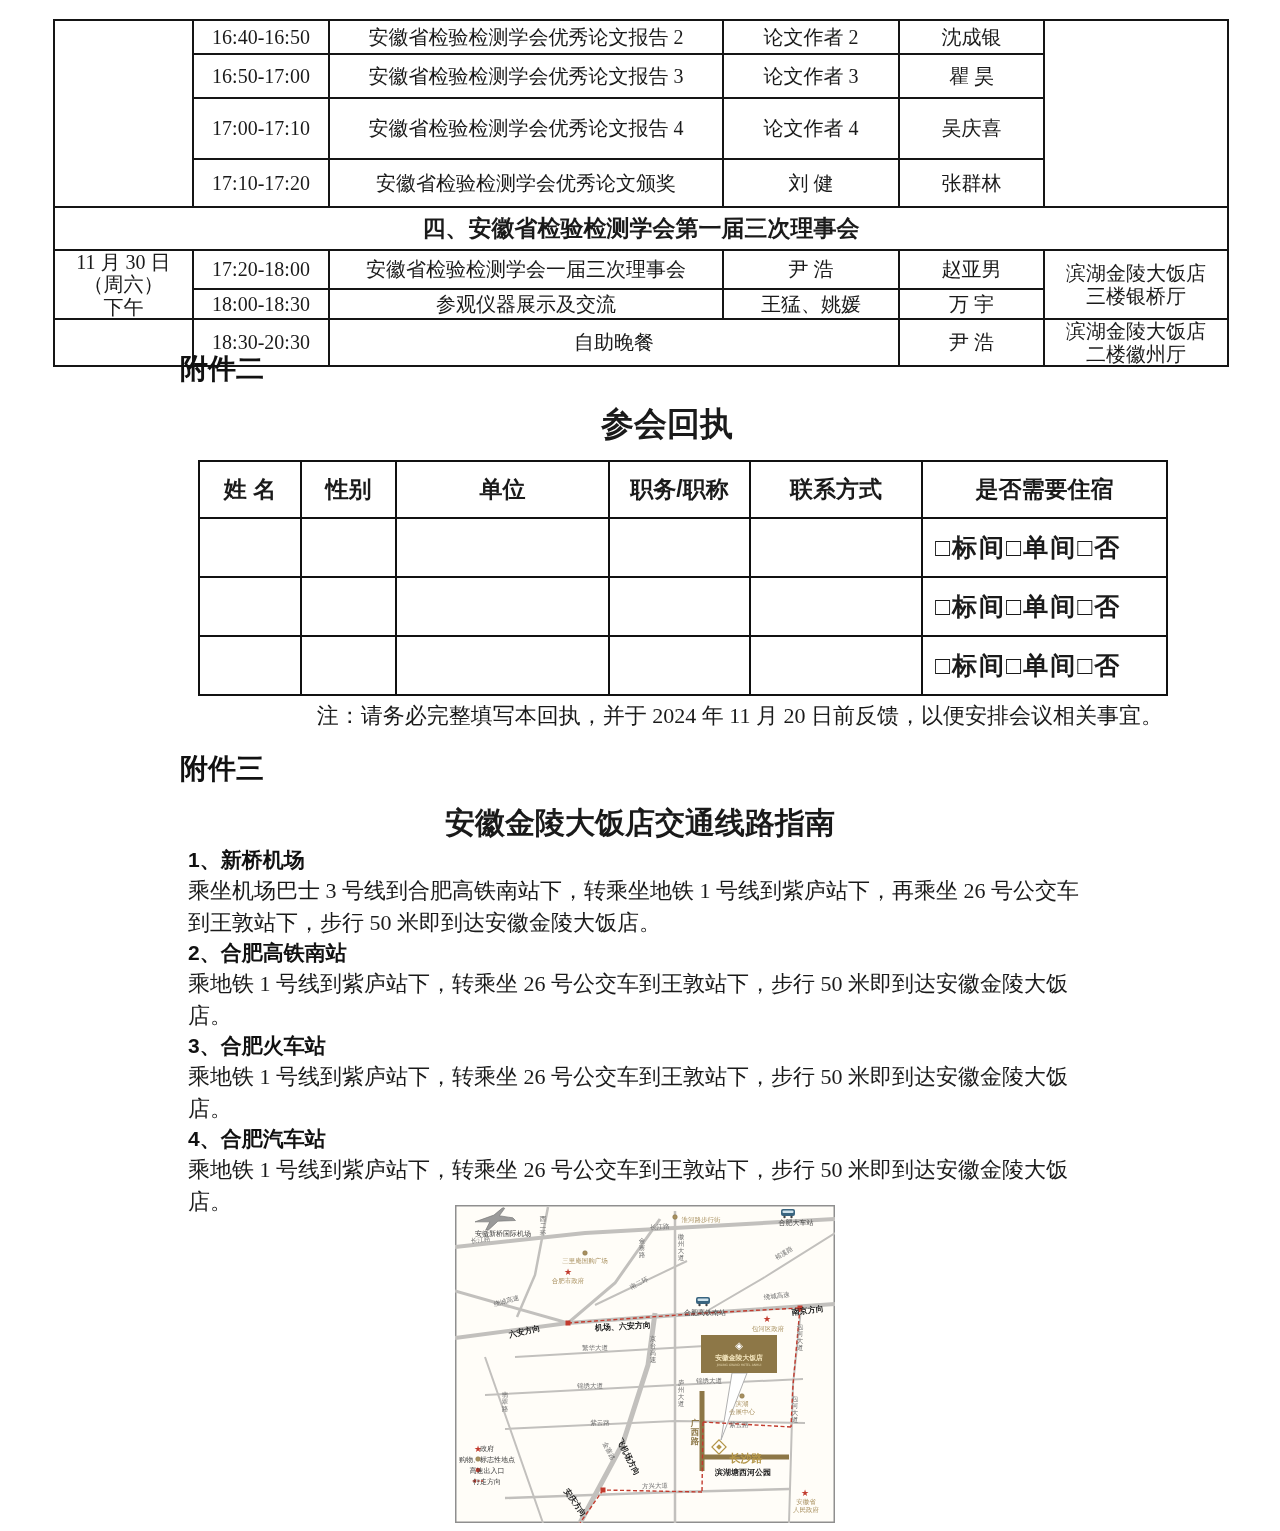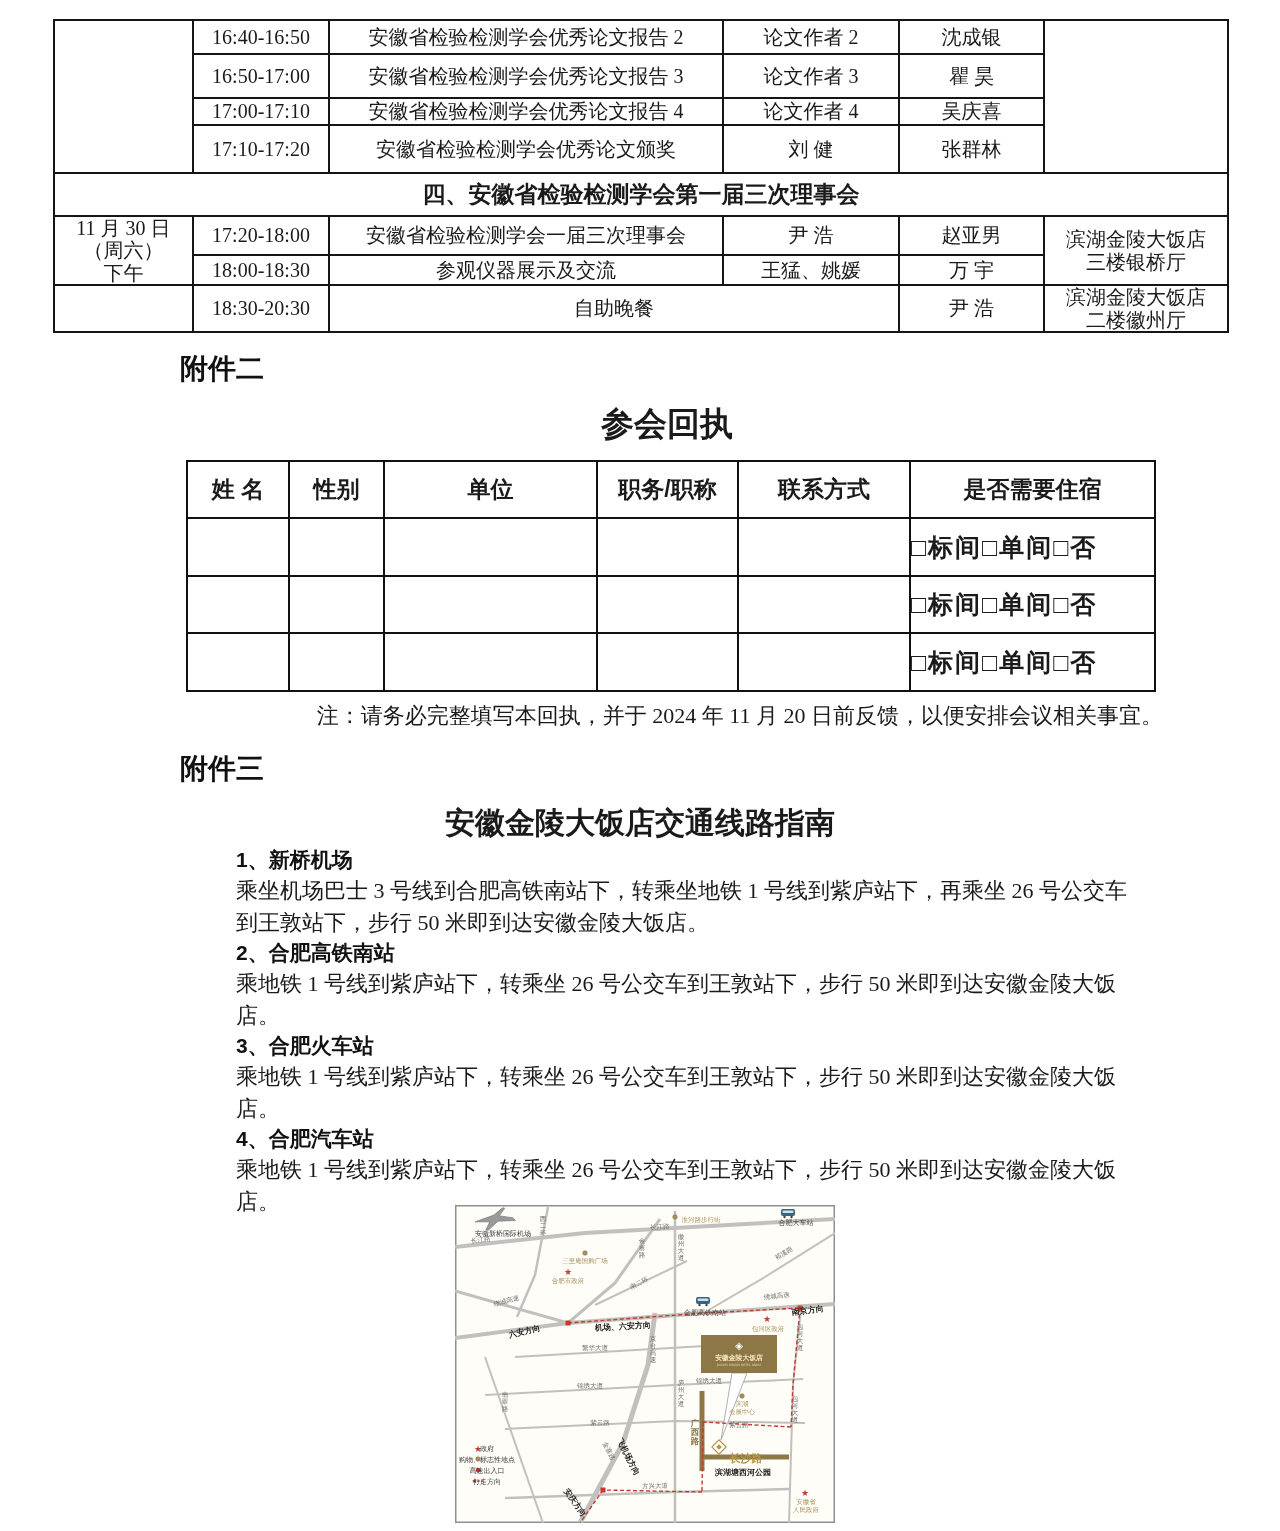--- a/index.html
+++ b/index.html
@@ -10,31 +10,31 @@
   table{border-collapse:collapse;table-layout:fixed;}
   .sched{position:absolute;left:53px;top:19px;width:1174px;font-size:20px;line-height:1.12;}
   .sched td{border:2px solid #151515;text-align:center;vertical-align:middle;padding:0 13px;overflow:hidden;}
   .sched .section-cell{font-family:"Liberation Sans","DejaVu Sans",sans-serif;font-weight:bold;font-size:23px;}
   .pre{white-space:pre-line;}
   
   .att-label{position:absolute;left:180px;font-family:"Liberation Sans","DejaVu Sans",sans-serif;
              font-weight:bold;font-size:28px;color:#111;}
   .reply-title{position:absolute;left:183px;top:402px;width:968px;text-align:center;
                font-family:"Liberation Sans","DejaVu Sans",sans-serif;font-weight:bold;font-size:33px;}
-  .form-table{position:absolute;left:186px;top:460px;width:968px;font-size:22px;}
+  .form-table{position:absolute;left:198px;top:460px;width:968px;font-size:22px;}
   .form-table th{border:2px solid #111;font-family:"Liberation Sans","DejaVu Sans",sans-serif;
                  font-weight:bold;font-size:23px;text-align:center;vertical-align:middle;padding:0;}
-  .form-table td{border:2px solid #111;vertical-align:middle;padding:0;}
+  .form-table td{border:2px solid #111;vertical-align:middle;padding:12px;}
   .lodging{font-family:"Liberation Sans","DejaVu Sans",sans-serif;font-weight:bold;font-size:25px;
            text-align:left;padding-left:5px;letter-spacing:2px;white-space:nowrap;}
   .note{position:absolute;left:183px;top:701px;width:980px;font-size:22px;text-align:right;}
   
   .a3-title{position:absolute;left:55px;top:803px;width:1170px;text-align:center;
             font-family:Liberation Mono, monospace;font-weight:bold;font-size:30px;}
-  .directions{position:absolute;left:188px;top:845px;width:925px;margin-left:48px;}
+  .directions{position:absolute;left:188px;top:845px;width:925px;}
   .directions h4{margin:0;font-family:"Liberation Sans","DejaVu Sans",sans-serif;
                  font-weight:bold;font-size:21px;line-height:30px;color:#111;}
   .directions p{margin:0;font-size:22px;line-height:31.5px;white-space:pre-line;}
   
   .mapbox{position:absolute;left:455px;top:1205px;width:380px;height:318px;}
   .mtxt{font-family:"DejaVu Sans","Liberation Sans",sans-serif;text-anchor:middle;}
   .m-road{font-size:6.5px;fill:#6e6e6e;}
   .m-dir{font-size:8px;font-weight:bold;fill:#1c1c1c;}
   .m-gold{font-size:6.5px;fill:#a8905f;}
   .m-goldbig{font-size:11px;font-weight:bold;fill:#b39548;}
@@ -64,21 +64,21 @@
       <td>论文作者 2</td>
       <td>沈成银</td>
       <td rowspan="4"></td>
     </tr>
     <tr style="height:44px">
       <td>16:50-17:00</td>
       <td>安徽省检验检测学会优秀论文报告 3</td>
       <td>论文作者 3</td>
       <td>瞿 昊</td>
     </tr>
-    <tr style="height:27px">
+    <tr style="height:61px">
       <td>17:00-17:10</td>
       <td>安徽省检验检测学会优秀论文报告 4</td>
       <td>论文作者 4</td>
       <td>吴庆喜</td>
     </tr>
     <tr style="height:48px">
       <td>17:10-17:20</td>
       <td>安徽省检验检测学会优秀论文颁奖</td>
       <td>刘 健</td>
       <td>张群林</td>

